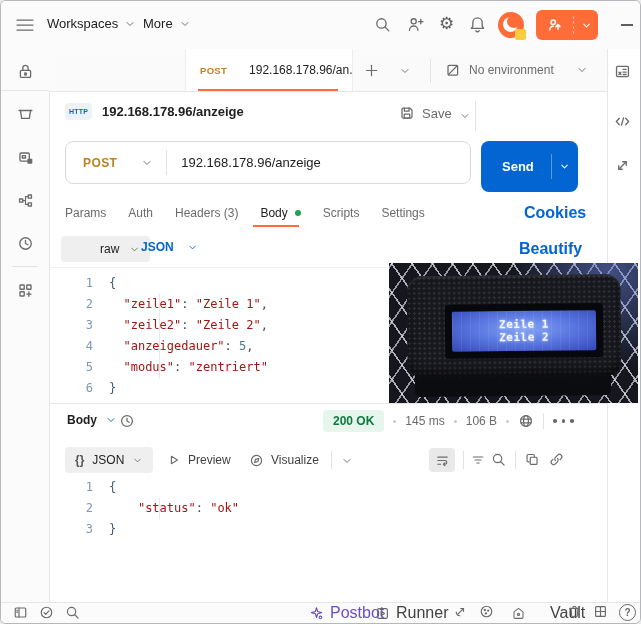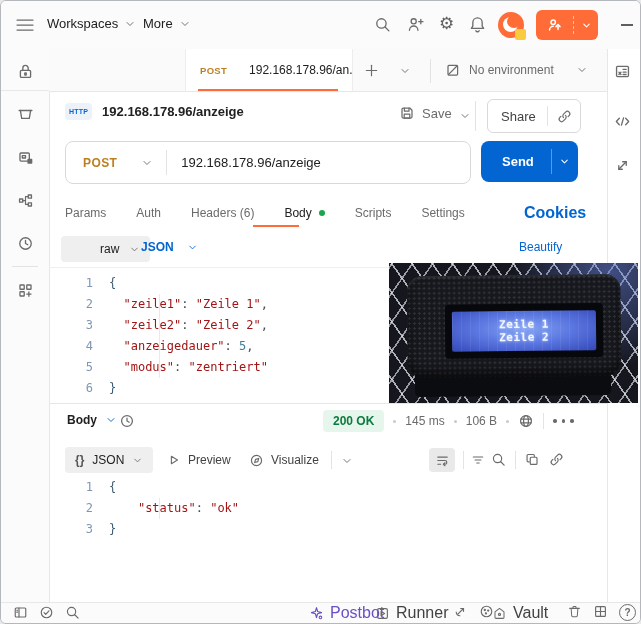--- a/index.html
+++ b/index.html
@@ -22,21 +22,21 @@
   
   .tabrow{left:48px;top:48px;width:558px;height:42px;background:#fafafa;border-bottom:1px solid #e7e7e7;}
   .tab-active{background:#fff;border-left:1px solid #ededed;border-right:1px solid #ededed;}
   .tab-underline{position:absolute;left:12px;right:14px;bottom:0;height:2px;background:#ff6c37;}
   
   .sidebar{left:0;top:48px;width:48px;height:553px;background:#fbfbfb;border-right:1px solid #e7e7e7;}
   .rail{left:606px;top:48px;width:33px;height:553px;background:#fff;border-left:1px solid #e7e7e7;}
   
   .badge-http{background:#edf2f9;border-radius:4px;font-size:7px;font-weight:700;color:#0265d2;padding:5px 4px;letter-spacing:.2px;}
   .urlbox{border:1px solid #d9d9d9;border-radius:8px;background:#fff;height:41px;}
-  .send-btn{background:#0265d2;border-radius:8px;height:41px;color:#fff;font-weight:700;font-size:13px;display:flex;align-items:center;}
+  .send-btn{background:#0265d2;border-radius:8px;height:51px;color:#fff;font-weight:700;font-size:13px;display:flex;align-items:center;}
   .pill{background:#efefef;border-radius:4px;display:flex;align-items:center;}
   .share-box{border:1px solid #d9d9d9;border-radius:6px;height:32px;display:flex;align-items:center;background:#fff;}
   .vdiv{width:1px;background:#e3e3e3;}
   .tab12{font-size:12px;color:#6b6b6b;}
   .tab12.on{color:#212121;font-weight:400;}
   .greendot{width:6px;height:6px;border-radius:50%;background:#1ba54c;}
   .orangedot{width:7px;height:7px;border-radius:50%;background:#ff6c37;}
   
   .code-line{display:flex;height:21px;line-height:21px;font-family:"DejaVu Sans Mono",monospace;font-size:12px;}
   .ln{width:44px;text-align:right;padding-right:16px;color:#7e97b3;flex:none;}
@@ -259,53 +259,43 @@
         <rect x="5.2" y="9.2" width="5.6" height="3.8"></rect>
       </svg>
     <span style="font-size:13px;" class="gray">Save</span>
   </div>
   <div class="abs" style="left:458px;top:109px;">
     <svg class="ic" width="12" height="12" viewBox="0 0 16 16">
         <polyline points="4,6 8,10 12,6"></polyline>
       </svg>
   </div>
   <div class="abs vdiv" style="left:474px;top:100px;height:30px;"></div>
-  <div class="abs share-box" style="left:486px;top:98px;width:92px;">
-    <span style="margin-left:13px;font-size:13px;color:#424242;">Share</span>
-    <div class="vdiv" style="height:20px;margin-left:11px;"></div>
-    <div style="margin-left:9px;">
-      <svg class="ic" width="15" height="15" viewBox="0 0 16 16">
-          <path d="M7,9.2 a2.6,2.6 0 0 1 0-3.7 l2.2-2.2 a2.6,2.6 0 0 1 3.7,3.7 l-1.1,1.1"></path>
-          <path d="M9,6.8 a2.6,2.6 0 0 1 0,3.7 l-2.2,2.2 a2.6,2.6 0 0 1 -3.7,-3.7 l1.1,-1.1"></path>
-        </svg>
-    </div>
-  </div>
 
   <div class="abs urlbox row" style="left:64px;top:140px;width:404px;">
     <span style="margin-left:17px;font-size:12px;font-weight:700;color:#bc8022;letter-spacing:.4px;">POST</span>
     <svg class="ic" width="12" height="12" viewBox="0 0 16 16" style="margin-left:24px;">
         <polyline points="4,6 8,10 12,6"></polyline>
       </svg>
     <div class="vdiv" style="height:25px;margin-left:13px;"></div>
     <span style="margin-left:14px;font-size:13px;">192.168.178.96/anzeige</span>
   </div>
   <div class="abs send-btn" style="left:480px;top:140px;width:97px;">
     <span style="margin-left:21px;">Send</span>
     <div style="width:1px;height:25px;background:rgba(255,255,255,.35);margin-left:17px;"></div>
     <div style="flex:1;display:flex;justify-content:center;">
       <svg class="ic white" width="11" height="11" viewBox="0 0 16 16">
           <polyline points="4,6 8,10 12,6"></polyline>
         </svg>
     </div>
   </div>
 
-  <div class="abs row" style="left:64px;top:199px;height:26px;gap:30px;">
+  <div class="abs row" style="left:64px;top:199px;height:26px;gap:22px;">
     <span class="tab12">Params</span>
     <span class="tab12">Auth</span>
-    <span class="tab12">Headers (6)</span>
+    <span class="tab12">Headers (3)</span>
     <span class="row" style="gap:7px;">
       <span class="tab12 on">Body</span>
       <span class="greendot"></span>
     </span>
     <span class="tab12">Scripts</span>
     <span class="tab12">Settings</span>
   </div>
   <div class="abs" style="left:252px;top:224px;width:46px;height:2px;background:#ff6c37;"></div>
   <div class="abs" style="left:523px;top:203px;font-size:16px;font-weight:700;"><span class="blue">Cookies</span></div>
 
@@ -314,21 +304,21 @@
     <svg class="ic" width="11" height="11" viewBox="0 0 16 16">
         <polyline points="4,6 8,10 12,6"></polyline>
       </svg>
   </div>
   <div class="abs row" style="left:140px;top:239px;gap:13px;">
     <span class="blue sem" style="font-size:12px;">JSON</span>
     <svg class="ic" width="11" height="11" viewBox="0 0 16 16" style="stroke:#0265d2;">
         <polyline points="4,6 8,10 12,6" style="stroke:#0265d2;"></polyline>
       </svg>
   </div>
-  <div class="abs" style="left:518px;top:239px;font-size:12px;font-weight:400;"><span class="blue">Beautify</span></div>
+  <div class="abs" style="left:518px;top:239px;font-size:16px;font-weight:700;"><span class="blue">Beautify</span></div>
 
   <div class="abs" style="left:48px;top:266px;width:558px;height:1px;background:#efefef;"></div>
   <div class="abs" style="left:48px;top:272px;width:558px;">
       <div class="code-line">
         <span class="ln">1</span>
         <span class="cd"><span class="tk-br">{</span></span>
       </div>
       <div class="code-line">
         <span class="ln">2</span>
         <span class="cd"><span class="tk-pl">  </span><span class="tk-key">"zeile1"</span><span class="tk-pl">: </span><span class="tk-str">"Zeile 1"</span><span class="tk-pl">,</span></span>
@@ -528,21 +518,21 @@
       </svg>
   </div>
   <div class="abs" style="left:478px;top:603px;">
     <svg class="ic thin" width="15" height="15" viewBox="0 0 16 16">
         <circle cx="8" cy="8" r="5.6"></circle>
         <circle cx="6.2" cy="6.4" r=".6" style="fill:#6b6b6b;"></circle>
         <circle cx="9.8" cy="7" r=".6" style="fill:#6b6b6b;"></circle>
         <circle cx="7.4" cy="10" r=".6" style="fill:#6b6b6b;"></circle>
       </svg>
   </div>
-  <div class="abs row" style="left:491px;top:603px;gap:6px;">
+  <div class="abs row" style="left:510px;top:603px;gap:24px;">
     <svg class="ic thin" width="15" height="15" viewBox="0 0 16 16">
         <path d="M3.2,6.2 L8,2.6 L12.8,6.2 V12.2 a1,1 0 0 1 -1,1 H4.2 a1,1 0 0 1 -1,-1 z"></path>
         <circle cx="8" cy="9" r="1.1"></circle>
       </svg>
     <span class="dgray">Vault</span>
   </div>
   <div class="abs" style="left:566px;top:603px;">
     <svg class="ic thin" width="15" height="15" viewBox="0 0 16 16">
         <line x1="2.8" y1="4.6" x2="13.2" y2="4.6"></line>
         <path d="M4.4,4.6 l.6,8 a1,1 0 0 0 1,.9 h4 a1,1 0 0 0 1,-.9 l.6,-8"></path>

